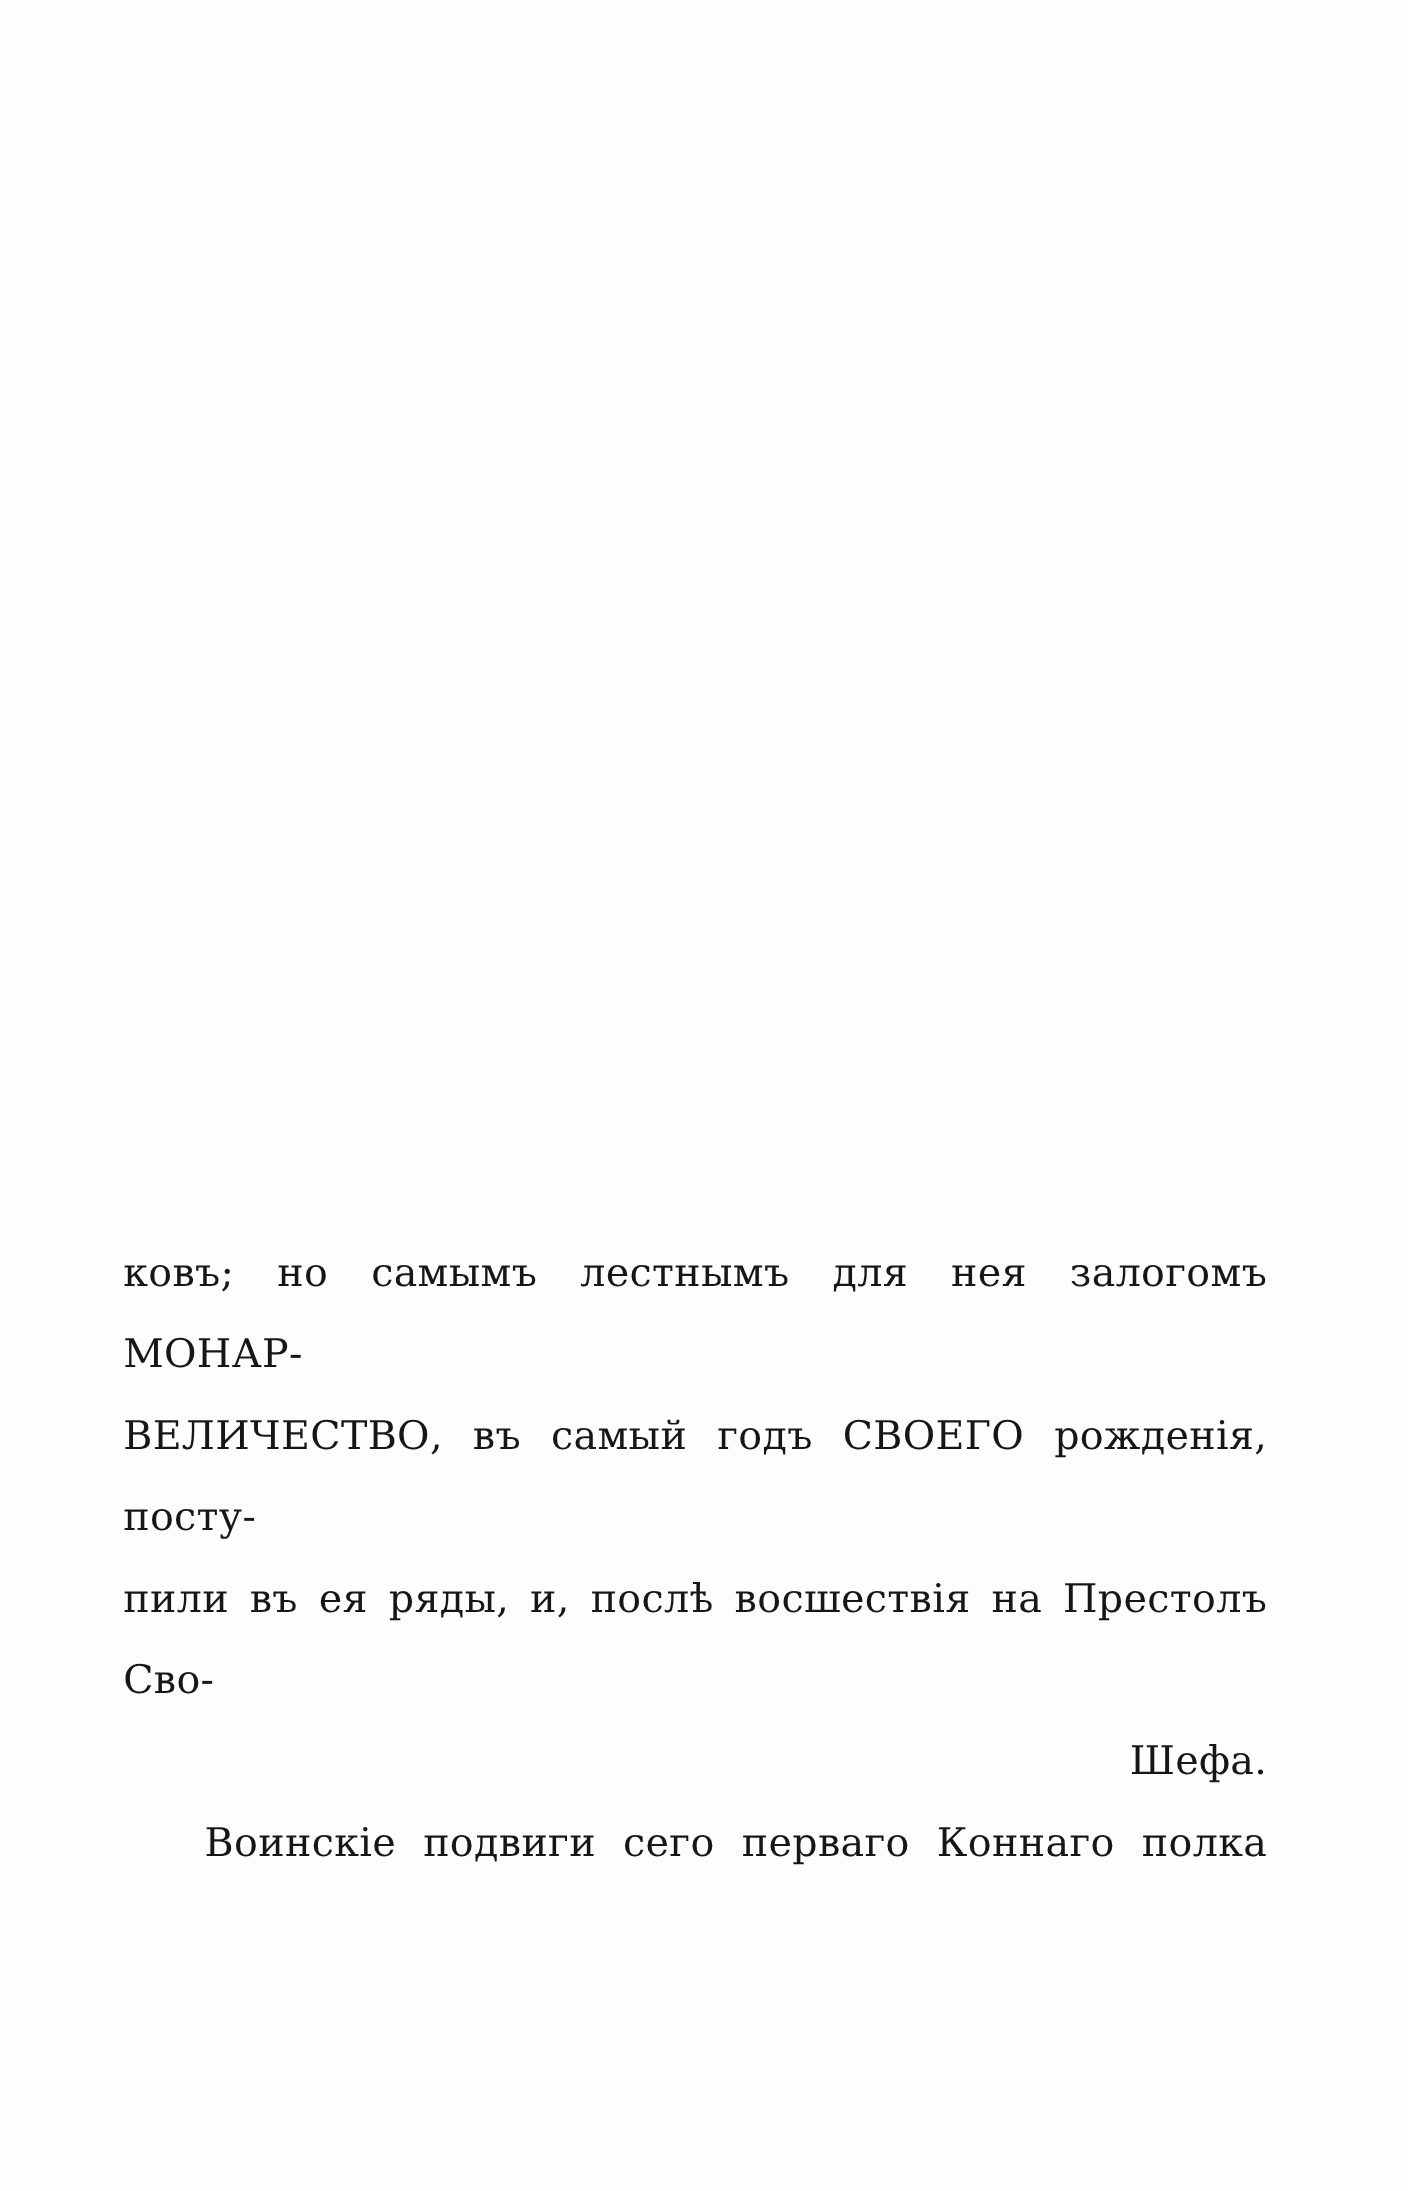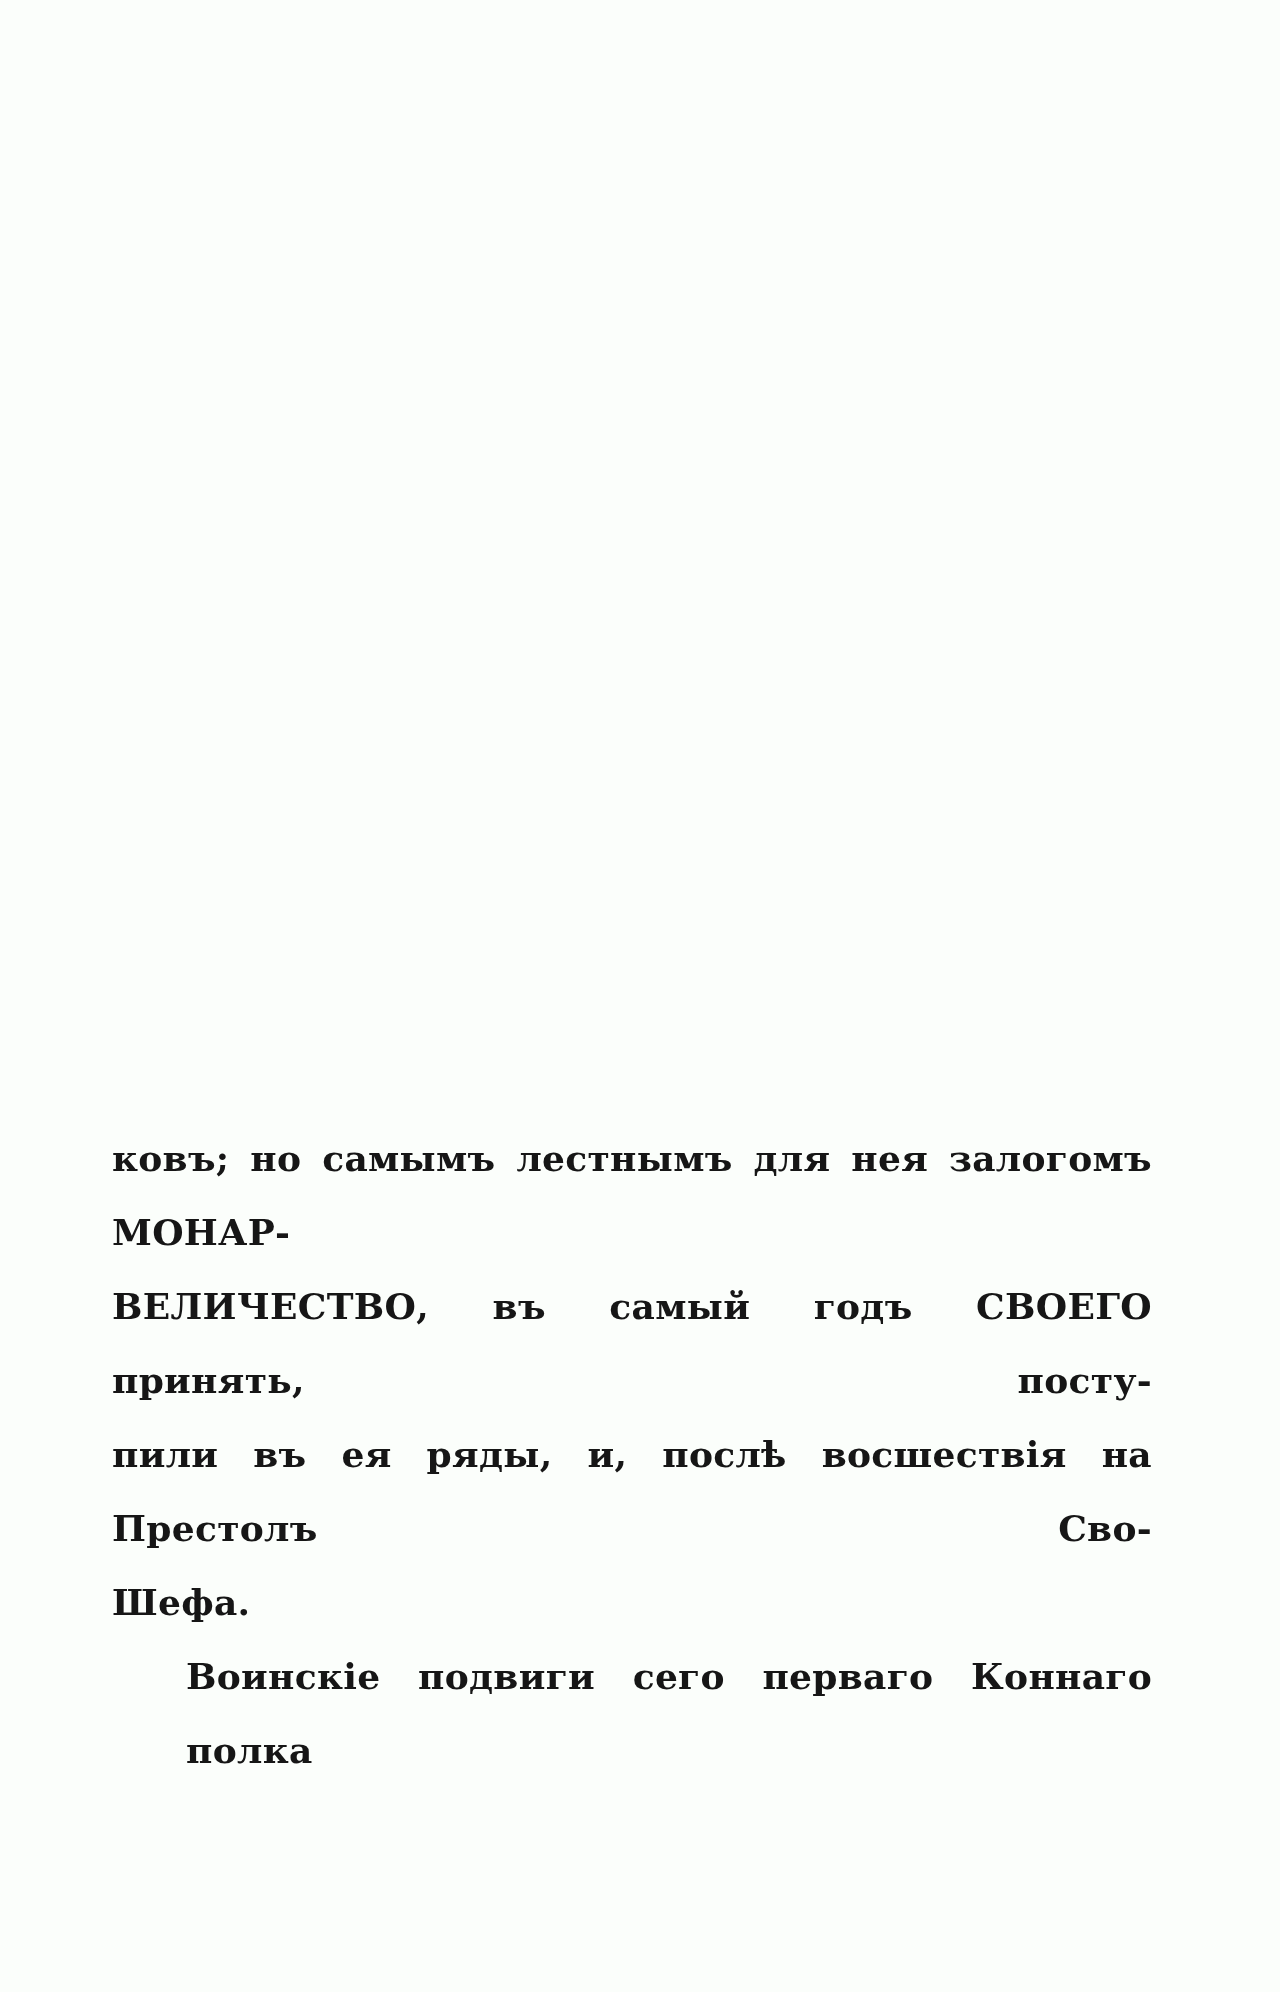--- a/index.html
+++ b/index.html
@@ -24,39 +24,38 @@
     width: 1040px;
     font-family: "DejaVu Serif", serif;
     font-size: 36px;
     line-height: 74px;
     letter-spacing: 0.3px;
     word-spacing: 2px;
     color: #161616;
   }
   .line {
     width: 100%;
-    font-weight: bold;
   }
   .line.just {
     text-align: justify;
     text-align-last: justify;
     text-justify: inter-word;
   }
   .line.nojust {
-    text-align: left;
+    text-align: right;
   }
   .line.indent {
     padding-left: 74px;
     box-sizing: border-box;
   }
 </style>
 </head>
 <body style="background: rgb(251, 254, 251);">
 
 <div class="page">
   <div class="text-block" id="text-block" style="color: rgb(22, 22, 22);">
       <div class="line just">ковъ; но самымъ лестнымъ для нея залогомъ МОНАР-</div>
-      <div class="line just">ВЕЛИЧЕСТВО, въ самый годъ СВОЕГО принять, посту-</div>
+      <div class="line just">ВЕЛИЧЕСТВО, въ самый годъ СВОЕГО рожденія, посту-</div>
       <div class="line just">пили въ ея ряды, и, послѣ восшествія на Престолъ Сво-</div>
       <div class="line nojust">Шефа.</div>
       <div class="line just indent">Воинскіе подвиги сего перваго Коннаго полка</div>
     </div>
 </div>
 
 </body></html>

